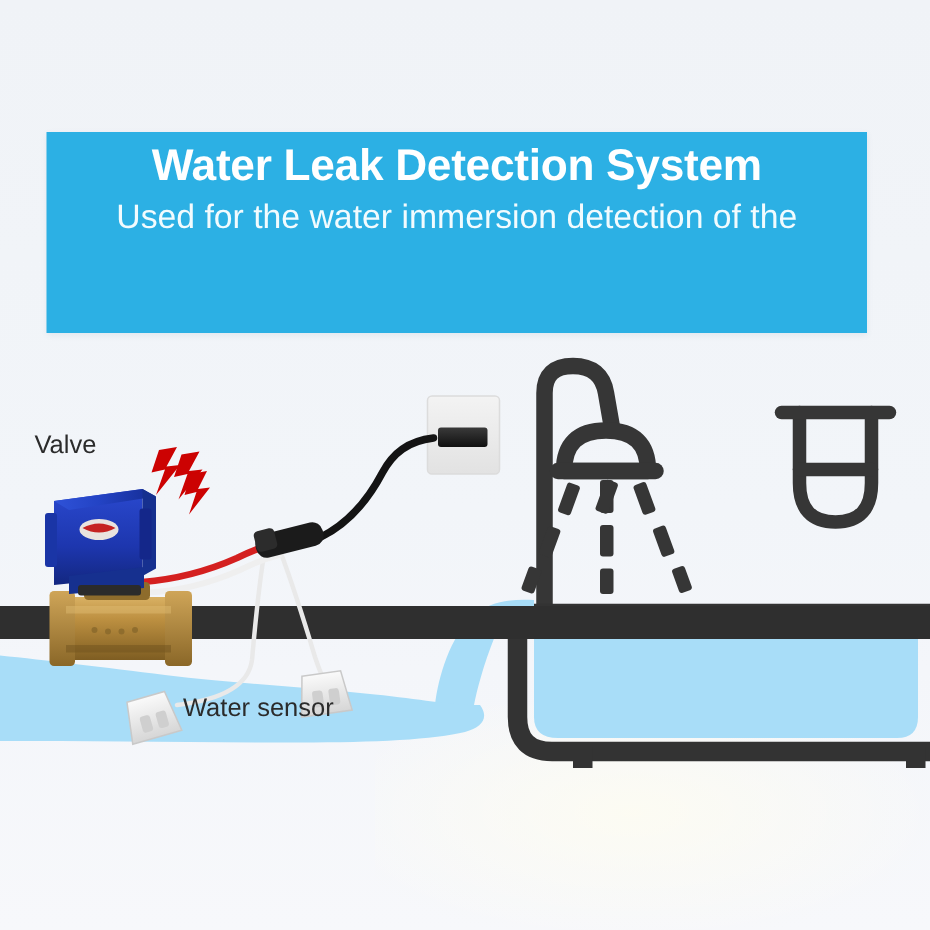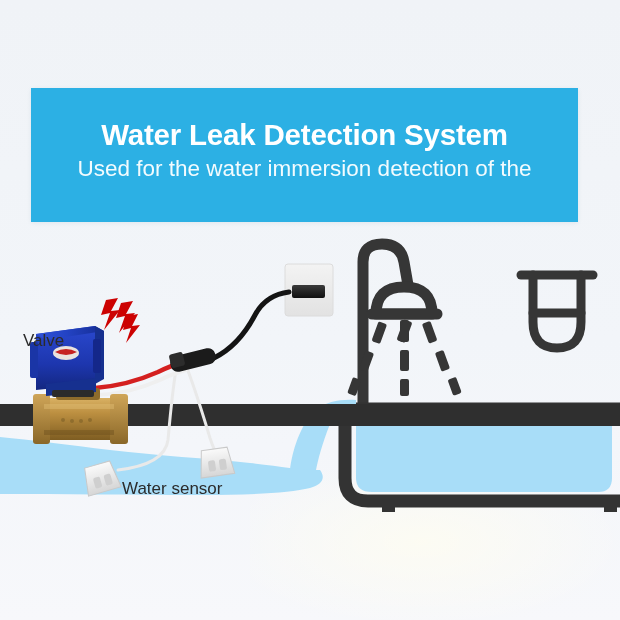--- a/index.html
+++ b/index.html
@@ -34,21 +34,21 @@
     left: 31px;
     top: 88px;
     width: 547px;
     height: 134px;
     background: #2cb0e4;
     box-shadow: 0 1px 4px rgba(80,120,150,0.10);
     display: flex;
     flex-direction: column;
     align-items: center;
     justify-content: flex-start;
-    padding-top: 28px;
+    padding-top: 4px;
     box-sizing: border-box;
   }
   .banner-title {
     color: #ffffff;
     font-size: 29.5px;
     font-weight: bold;
     letter-spacing: -0.2px;
     line-height: 38px;
     white-space: nowrap;
   }
@@ -64,22 +64,22 @@
   .layer { position: absolute; left: 0; top: 0; width: 620px; height: 620px; }
   .layer svg { display: block; }
   
   .label {
     position: absolute;
     color: #2b2b2b;
     font-size: 17px;
     line-height: 20px;
     white-space: nowrap;
   }
-  .label-valve { left: 23px; top: 287px; margin-top: 44px; }
-  .label-sensor { left: 122px; top: 479px; }
+  .label-valve { left: 23px; top: 287px; }
+  .label-sensor { left: 122px; top: 462px; }
 </style>
 </head>
 <body>
 
 <div id="page">
 
   <div class="bg-wall"></div>
   <div class="bg-glow"></div>
 
   <div class="banner">

